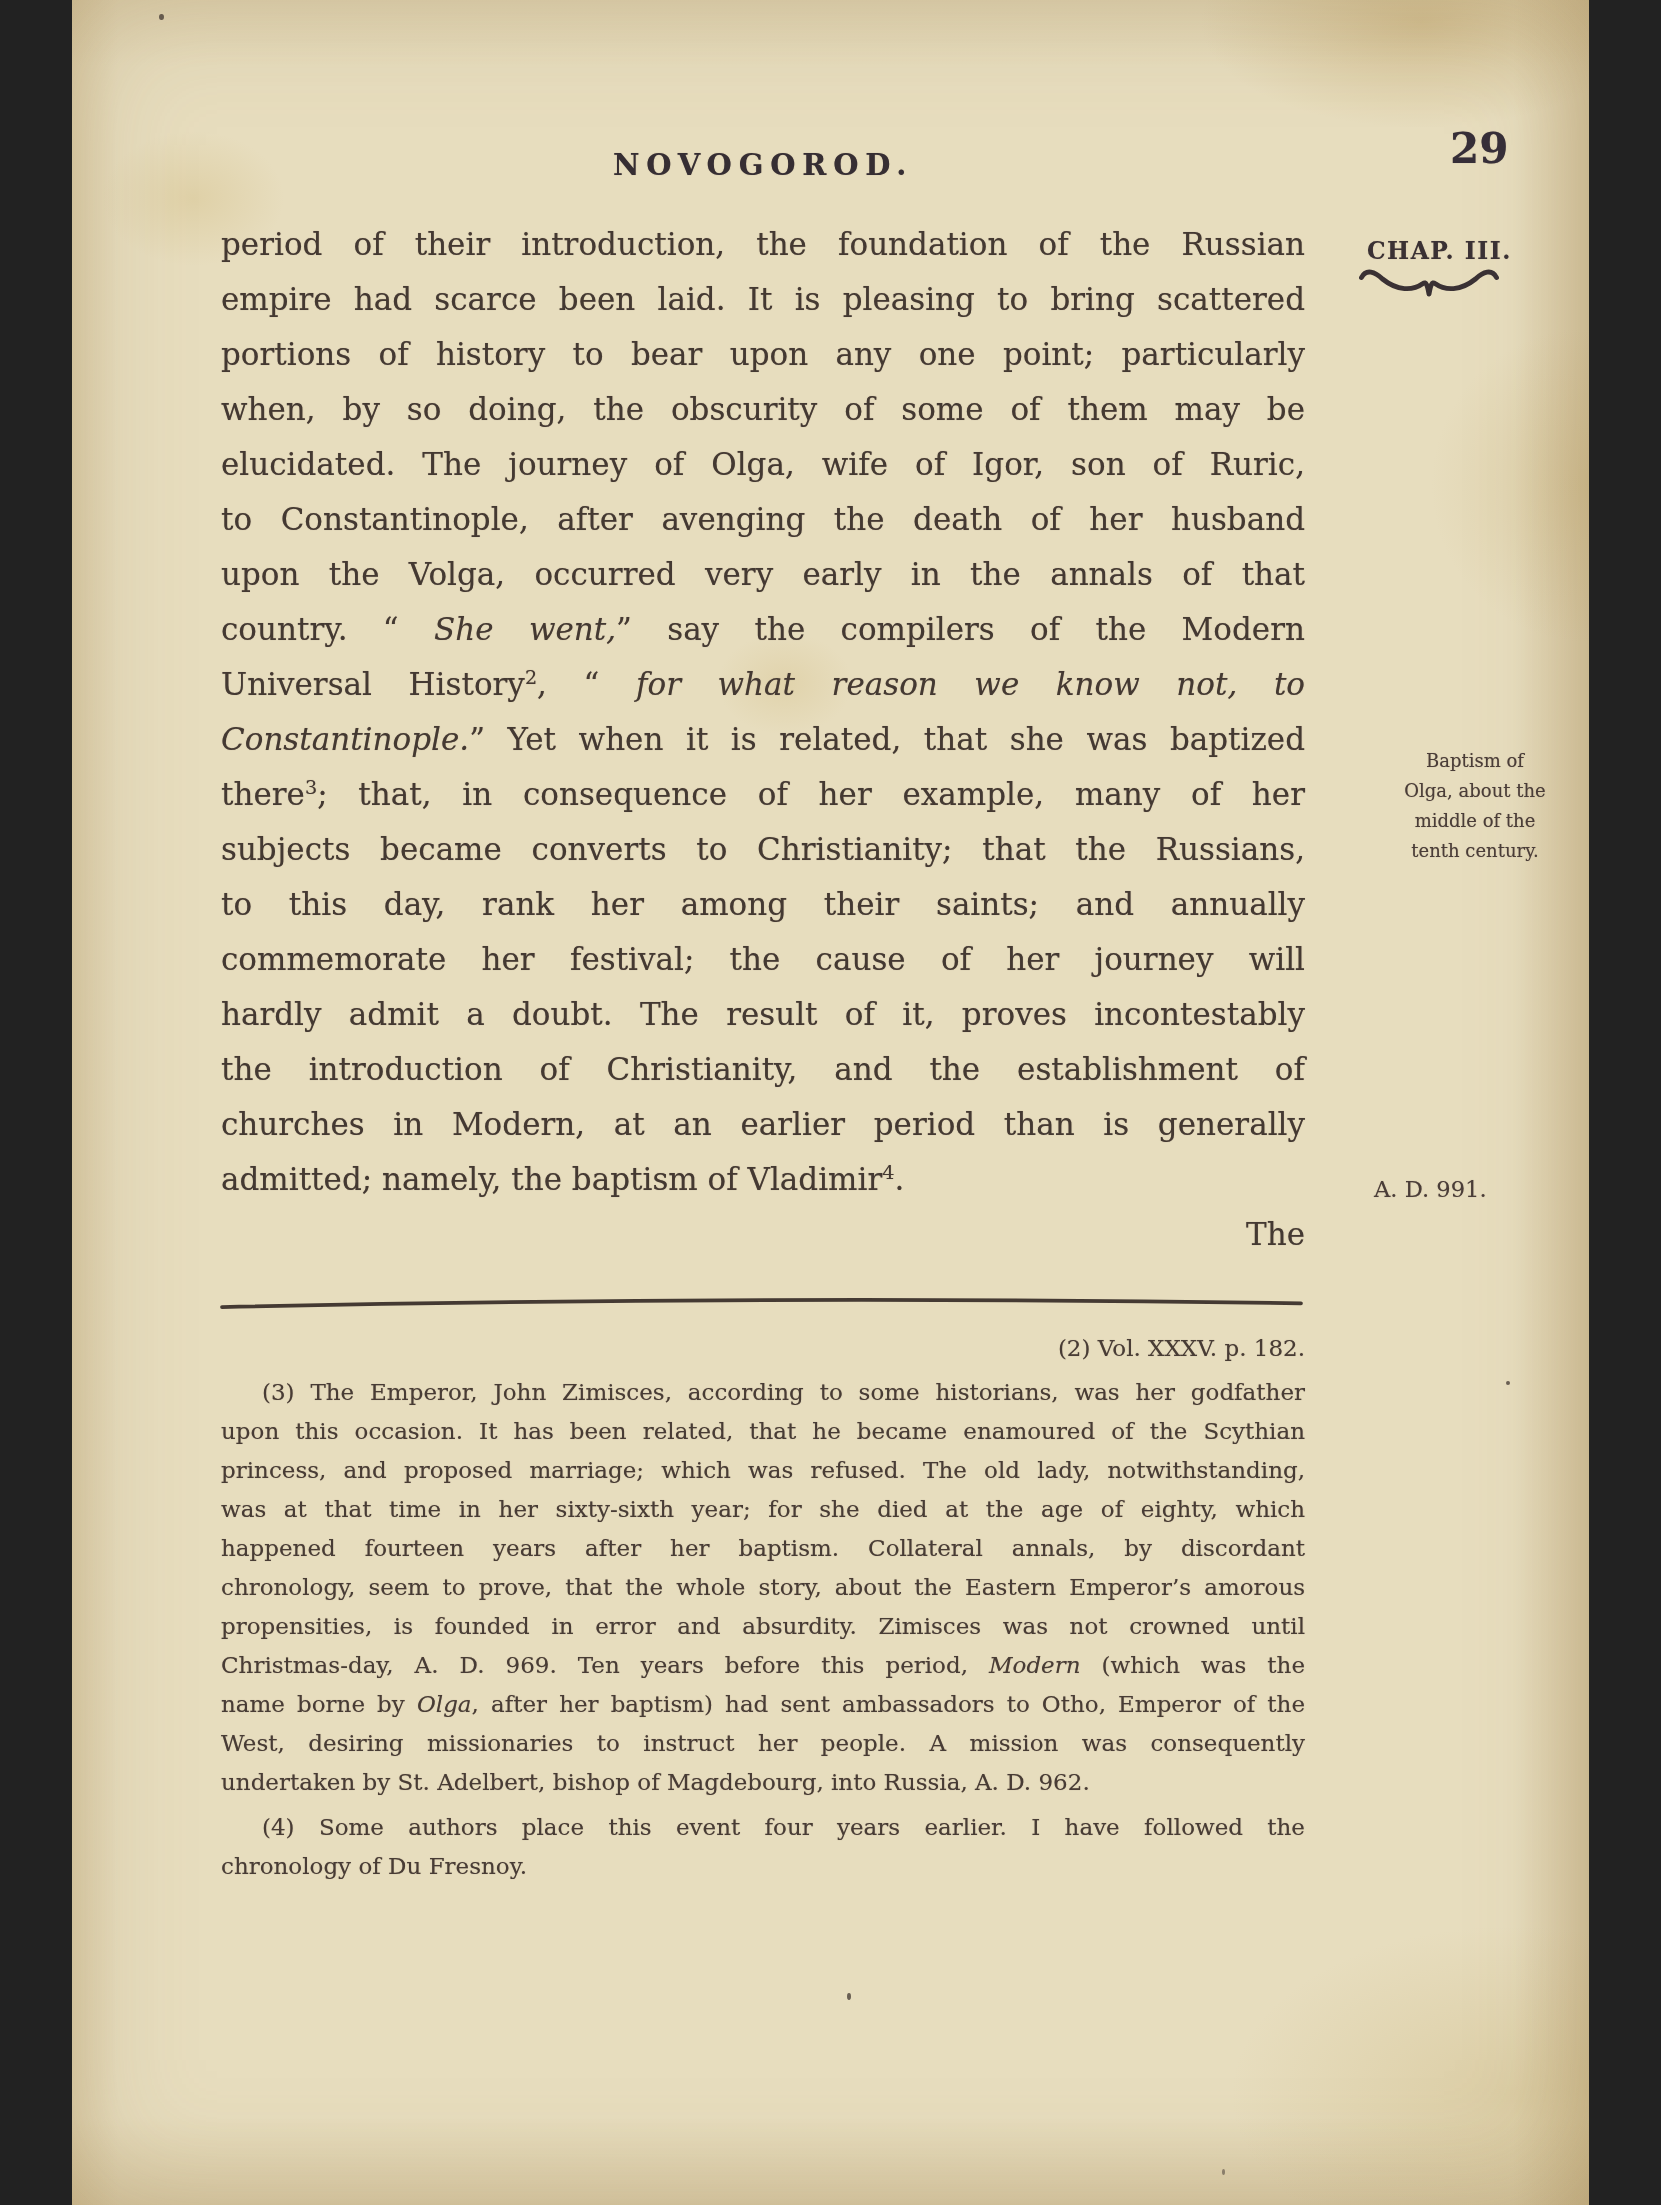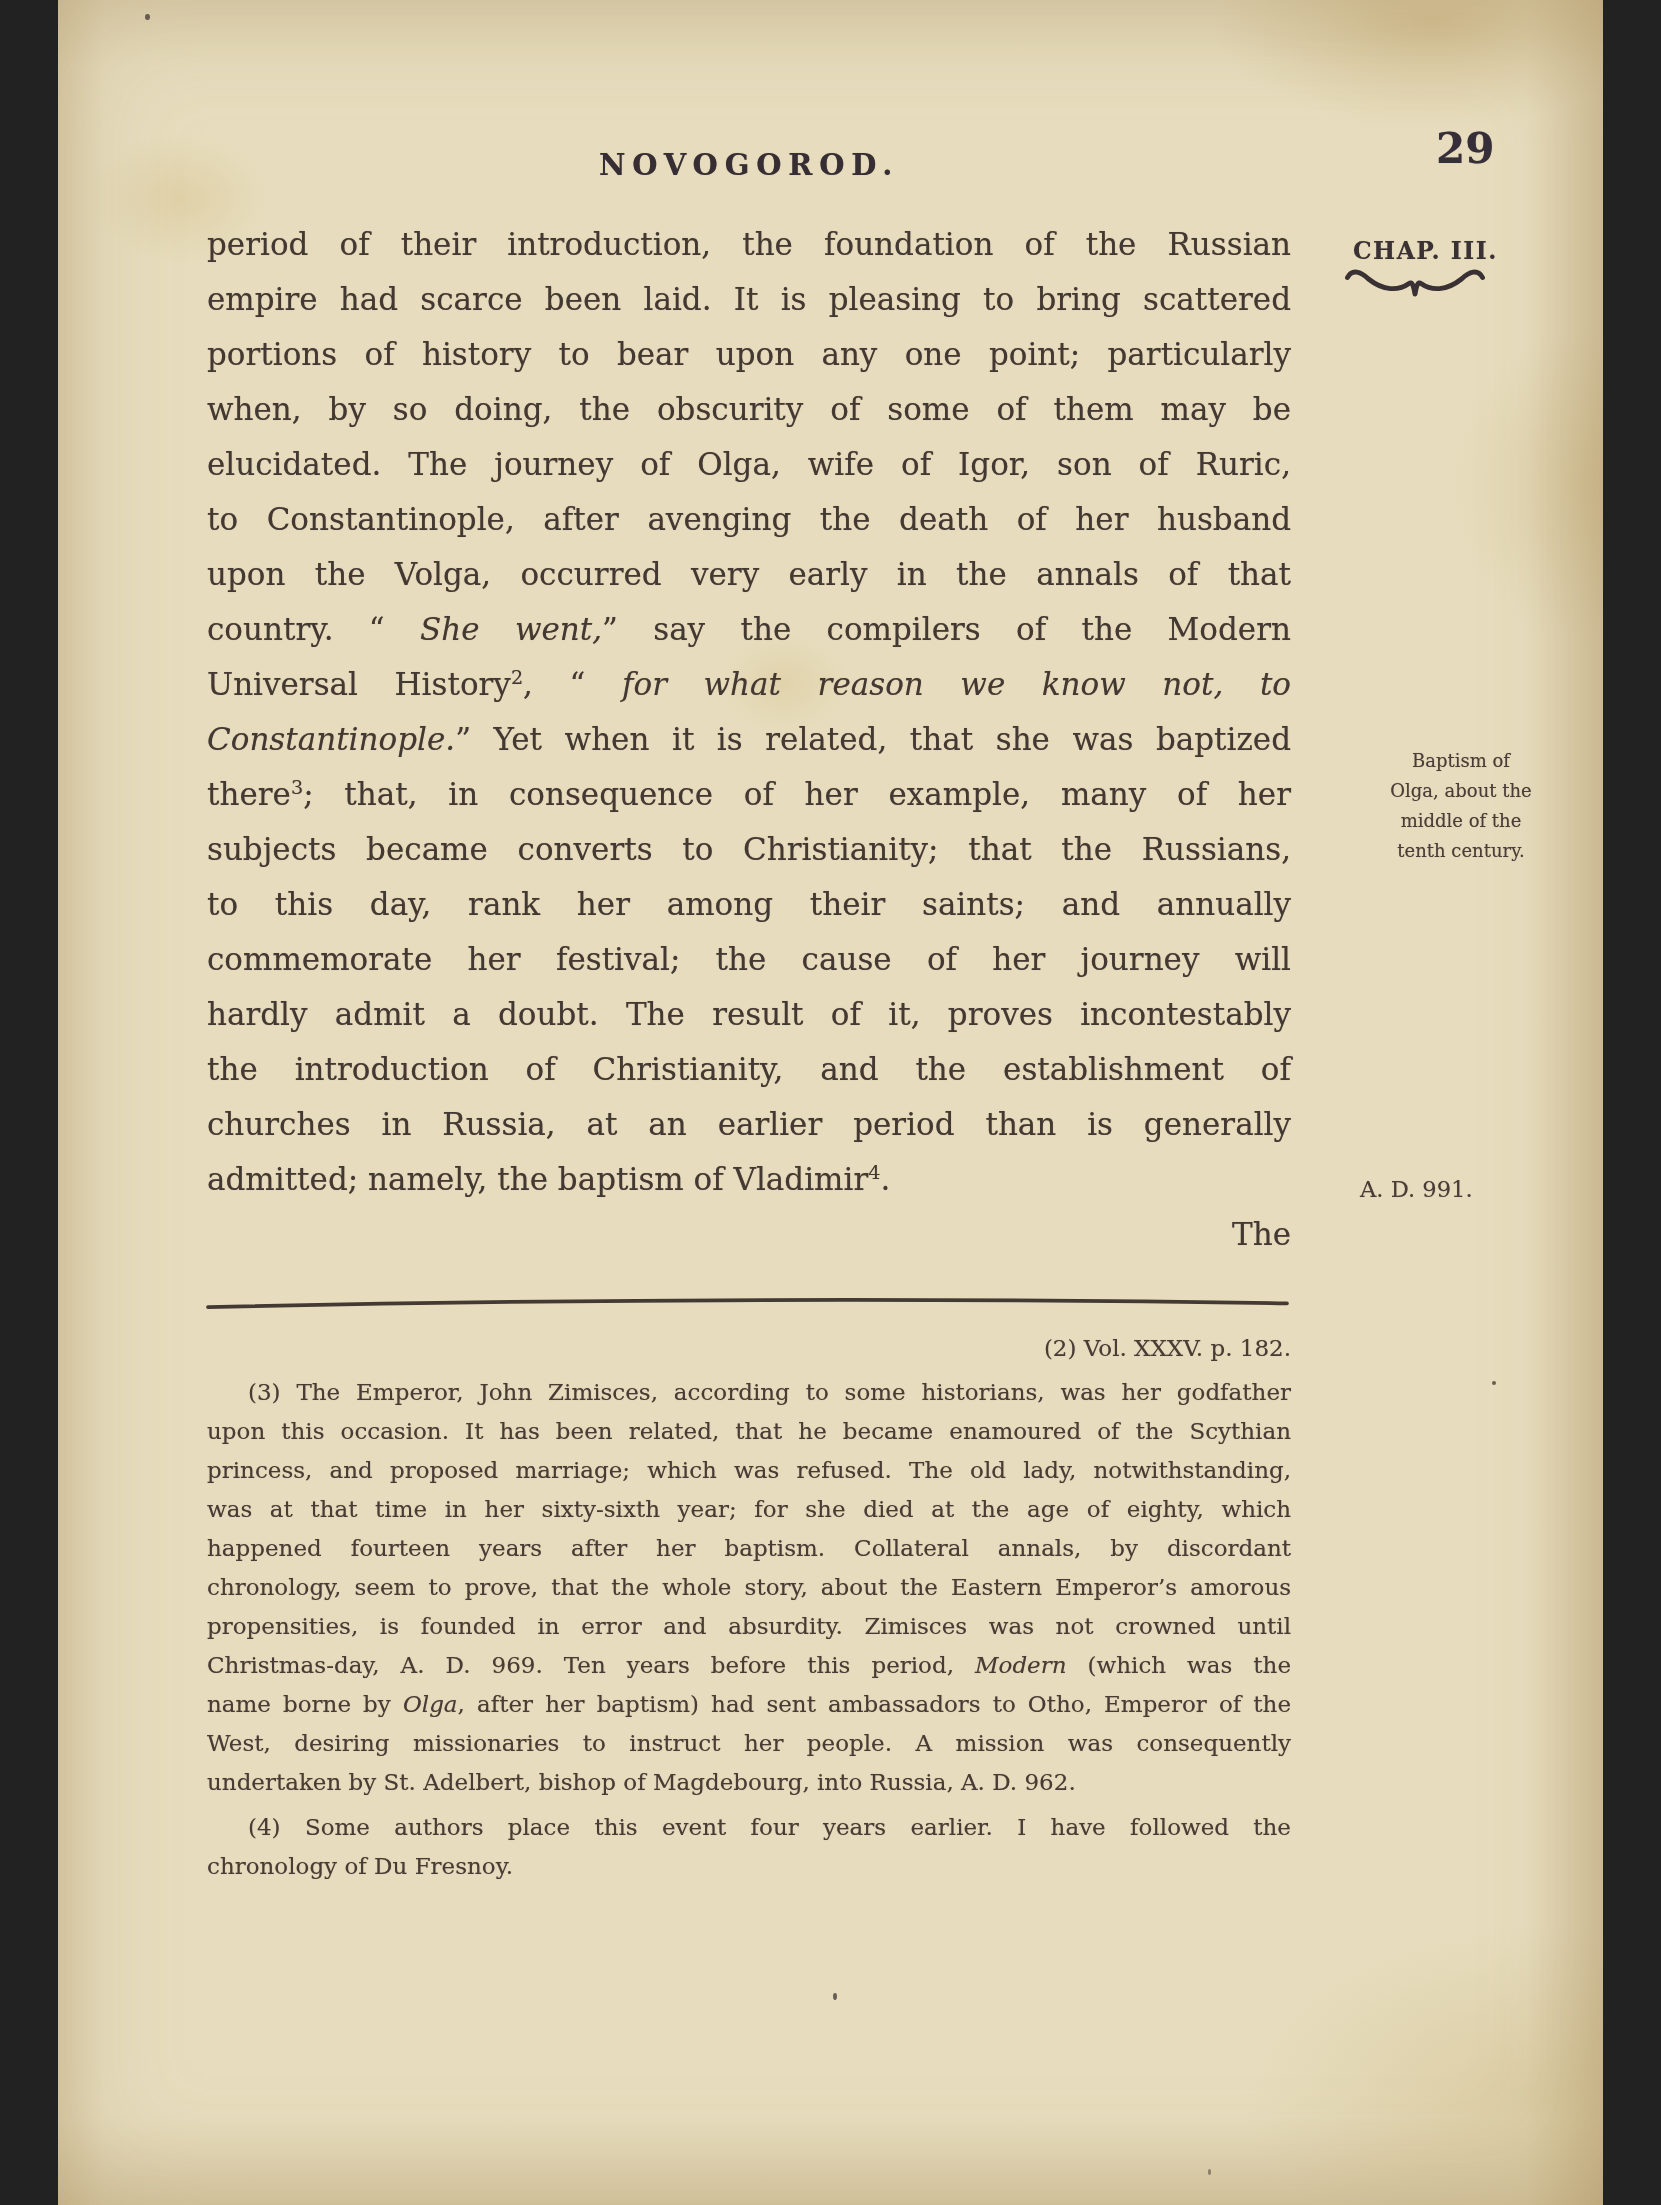--- a/index.html
+++ b/index.html
@@ -13,21 +13,20 @@
       radial-gradient(317px 151px at 89% 1%, rgba(186,155,92,0.40), rgba(186,155,92,0) 70%),
       radial-gradient(226px 226px at 100% 22%, rgba(188,160,96,0.25), rgba(188,160,96,0) 70%),
       radial-gradient(121px 90px at 8% 9%, rgba(205,180,115,0.30), rgba(205,180,115,0) 75%),
       radial-gradient(90px 68px at 47% 31%, rgba(205,180,115,0.25), rgba(205,180,115,0) 75%),
       radial-gradient(377px 226px at 95% 95%, rgba(190,165,100,0.28), rgba(190,165,100,0) 75%),
       linear-gradient(90deg, rgba(180,150,90,0.18) 0%, rgba(180,150,90,0) 3%, rgba(180,150,90,0) 95%, rgba(170,140,85,0.30) 100%),
       linear-gradient(0deg, rgba(175,145,88,0.22) 0%, rgba(175,145,88,0) 4%, rgba(175,145,88,0) 97%, rgba(175,145,88,0.12) 100%),
       #e7ddbe;
     box-shadow: inset 0 0 121px rgba(140,110,65,0.28);
     overflow:hidden;
-    padding-left:28px;
   }
   .ink{ text-shadow:0 0 0.8px rgba(70,52,45,0.45); }
   .running-title{
     position:absolute; left:149px; top:148px; width:1084px;
     text-align:center; font-size:29px; font-weight:bold;
     letter-spacing:6.8px; color:#362e33;
   }
   .page-number{
     position:absolute; left:1378px; top:124px;
     font-size:42px; font-weight:bold; color:#362e38;
@@ -90,21 +89,21 @@
       <div class="bline just"><span>upon the Volga, occurred very early in the annals of that</span></div>
       <div class="bline just"><span>country.  “ </span><span class="it">She went,</span><span>” say the compilers of the Modern</span></div>
       <div class="bline just"><span>Universal History</span><span class="sup">2</span><span>, “ </span><span class="it">for what reason we know not, to</span></div>
       <div class="bline just"><span class="it">Constantinople.</span><span>”  Yet when it is related, that she was baptized</span></div>
       <div class="bline just"><span>there</span><span class="sup">3</span><span>; that, in consequence of her example, many of her</span></div>
       <div class="bline just"><span>subjects became converts to Christianity; that the Russians,</span></div>
       <div class="bline just"><span>to this day, rank her among their saints; and annually</span></div>
       <div class="bline just"><span>commemorate her festival; the cause of her journey will</span></div>
       <div class="bline just"><span>hardly admit a doubt.  The result of it, proves incontestably</span></div>
       <div class="bline just"><span>the introduction of Christianity, and the establishment of</span></div>
-      <div class="bline just"><span>churches in Russia, at an earlier period than is generally</span></div>
+      <div class="bline just"><span>churches in Modern, at an earlier period than is generally</span></div>
       <div class="bline"><span>admitted; namely, the baptism of Vladimir</span><span class="sup">4</span><span>.</span></div>
       <div class="bline right"><span>The</span></div>
     </div>
 
   <div class="margin-note ink">
     <div>Baptism of</div>
     <div>Olga, about the</div>
     <div>middle of the</div>
     <div>tenth century.</div>
   </div>

